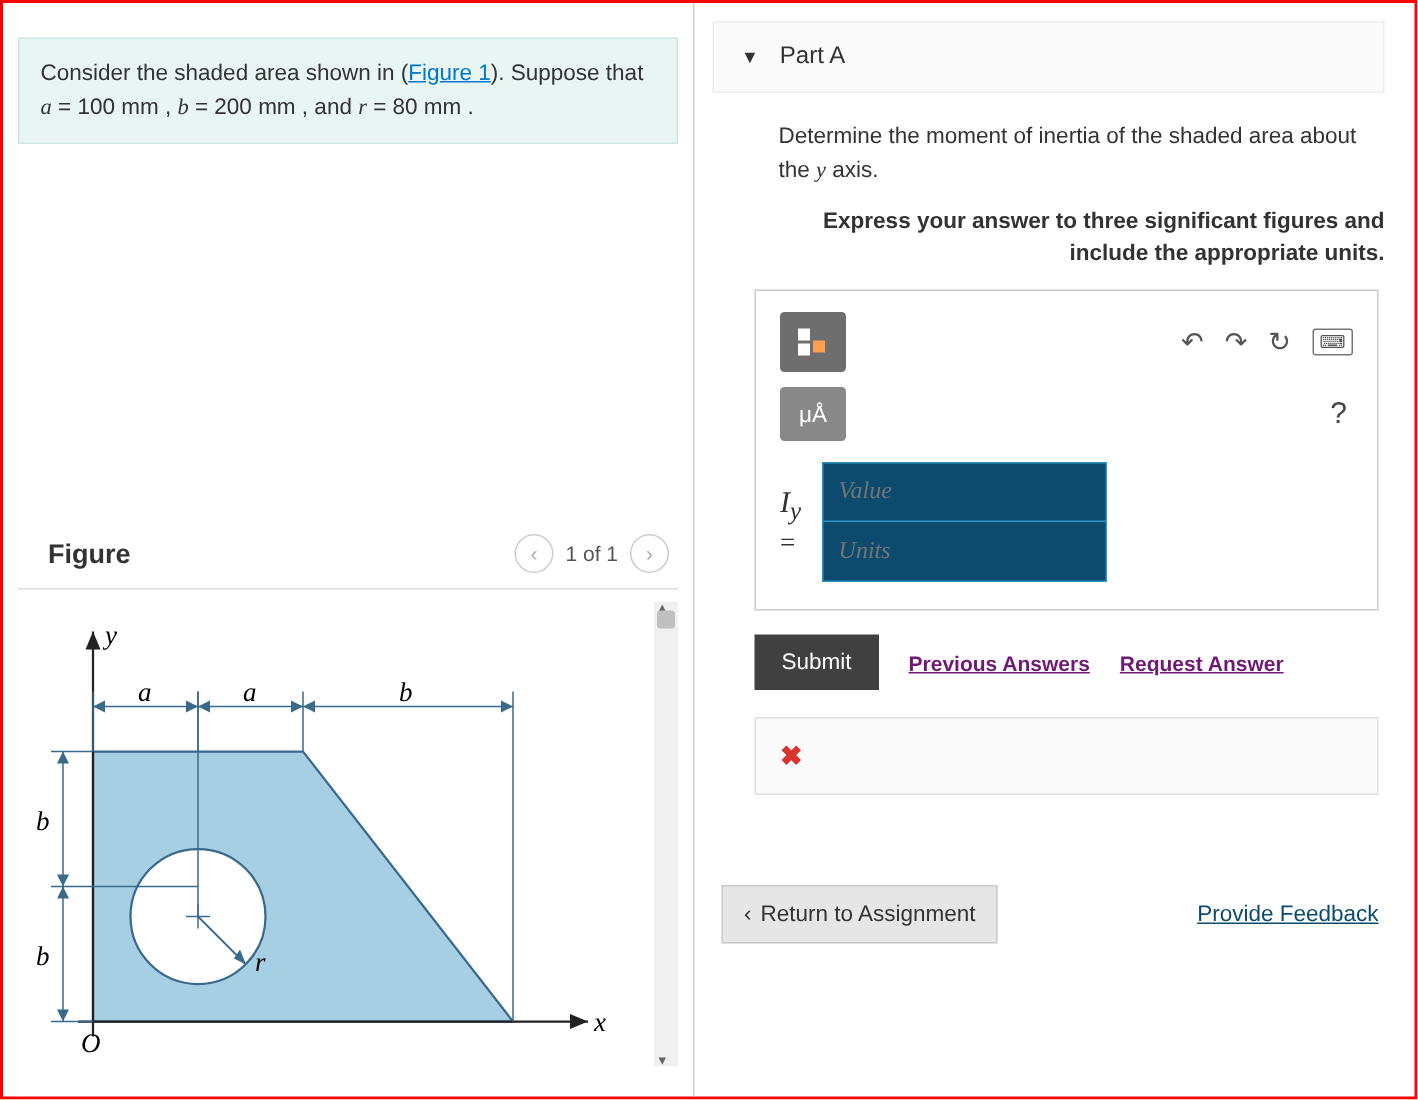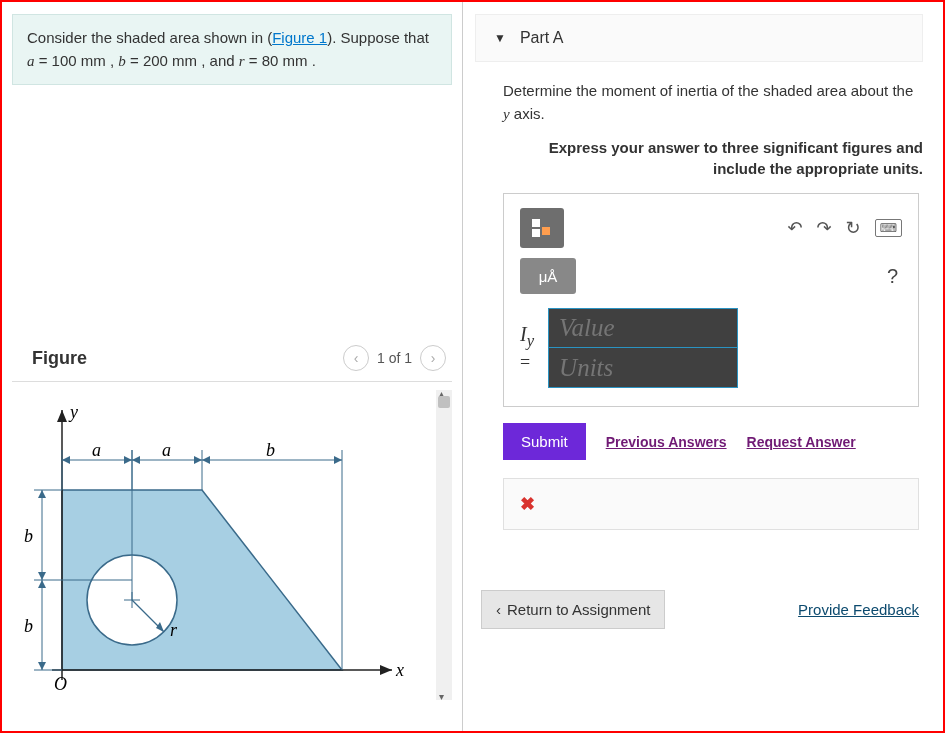--- a/index.html
+++ b/index.html
@@ -1,60 +1,60 @@
 <!DOCTYPE html>
 <html><head>
 <meta charset="utf-8">
 <style>
   * { box-sizing: border-box; margin: 0; padding: 0; }
   body { font-family: Arial, Helvetica, sans-serif; font-size: 14px; color: #333; background: #fff; }
   .frame { width: 945px; height: 733px; border: 2px solid #ff0000; display: flex; position: relative; }
   .left-col { width: 460px; padding: 12px 10px 0 10px; display: flex; flex-direction: column; }
   .right-col { flex: 1; padding: 12px 20px 0 12px; border-left: 1px solid #ccc; }
-  .problem-box { background: #e9f5f3; border: 1px solid #d0e5e2; padding: 12px 14px; font-size: 15px; line-height: 1.5; }
+  .problem-box { background: #e9f5f3; border: 1px solid #d0e5e2; padding: 12px 14px; font-size: 15px; line-height: 1.5; margin-top: 11px; }
   .problem-box a { color: #0077cc; text-decoration: underline; }
   .mathvar { font-style: italic; font-family: 'Times New Roman', serif; }
 
   .figure-header { display: flex; align-items: center; justify-content: space-between; margin-top: 260px; padding: 0 6px 6px 0; margin-left: 20px; }
   .figure-header h3 { font-size: 18px; font-weight: bold; }
   .pager { display: flex; align-items: center; gap: 8px; font-size: 14px; color: #555; }
   .pager-btn { width: 26px; height: 26px; border-radius: 50%; border: 1px solid #ccc; background: #fff; display: flex; align-items: center; justify-content: center; color: #aaa; cursor: pointer; }
   .figure-hr { border: none; border-top: 1px solid #ddd; margin: 4px 0 8px 0; }
 
   .figure-viewport { position: relative; height: 310px; overflow: hidden; }
   .figure-scroll { position: absolute; right: 0; top: 0; width: 16px; height: 100%; background: #f0f0f0; }
   .figure-scroll-thumb { position: absolute; top: 6px; left: 2px; width: 12px; height: 12px; background: #c0c0c0; border-radius: 2px; }
   .figure-scroll::before { content:"▴"; position:absolute; top:-2px; left:3px; font-size:10px; color:#666; }
   .figure-scroll::after { content:"▾"; position:absolute; bottom:-2px; left:3px; font-size:10px; color:#666; }
 
   .part-header { background: #fafafa; border: 1px solid #eee; padding: 14px 18px; display: flex; align-items: center; gap: 14px; margin-bottom: 18px; }
   .part-header .tri { font-size: 12px; }
   .part-header .lbl { font-weight: normal; font-size: 16px; }
 
-  .instr { font-size: 15px; line-height: 1.5; margin: 0 0 12px 28px; }
+  .instr { font-size: 15px; line-height: 1.5; margin: 0 0 12px 44px; }
   .instr2 { font-size: 15px; line-height: 1.4; font-weight: bold; margin: 0 0 14px 28px; text-align: right; }
 
   .answer-box { border: 1px solid #ccc; padding: 14px 16px 18px 16px; margin: 0 4px 16px 28px; background: #fff; }
   .toolbar-row { display: flex; align-items: center; justify-content: space-between; margin-bottom: 10px; }
   .tool-left { display: flex; gap: 6px; }
   .tool-right { display: flex; gap: 14px; align-items: center; color: #555; font-size: 18px; }
   .tool-btn { width: 44px; height: 40px; background: #6e6e6e; color: #fff; border-radius: 3px; display:flex; align-items:center; justify-content:center; font-size: 16px; }
   .toolbar-row2 { display:flex; justify-content:space-between; align-items:center; margin-bottom: 14px;}
-  .mu-btn { width: 56px; height: 36px; background: #888; color: #fff; border-radius:3px; display:flex; align-items:center; justify-content:center; font-size:15px; }
+  .mu-btn { width: 44px; height: 36px; background: #888; color: #fff; border-radius:3px; display:flex; align-items:center; justify-content:center; font-size:15px; }
   .help-q { font-size: 20px; color: #444; padding-right: 4px; }
 
   .value-row { display: flex; align-items: center; gap: 14px; }
   .iy { font-family: 'Times New Roman', serif; font-style: italic; font-size: 20px; text-align:left; line-height:1.1; }
   .iy .eq { font-style: normal; font-size: 18px; }
   .inputs { display:flex; flex-direction:column; }
-  .val-input { width: 190px; height: 40px; border: 1px solid #2a93c2; font-family: 'Times New Roman', serif; font-style: italic; font-size: 25px; color: #bbb; padding: 4px 10px; background:#404040; }
+  .val-input { width: 190px; height: 40px; border: 1px solid #2a93c2; font-family: 'Times New Roman', serif; font-style: italic; font-size: 16px; color: #bbb; padding: 4px 10px; background:#0c4a6e; }
   .val-input + .val-input { border-top: none; }
 
   .submit-row { display:flex; align-items:center; gap: 20px; margin: 0 0 18px 28px; }
-  .submit-btn { background: #6d28d9; color: #fff; border: none; padding: 10px 18px; font-size: 15px; cursor: pointer; }
+  .submit-btn { background: #404040; color: #fff; border: none; padding: 10px 18px; font-size: 15px; cursor: pointer; }
   .link { color: #701a75; text-decoration: underline; font-size: 14px; font-weight: bold; cursor:pointer; }
 
   .feedback-box { border: 1px solid #e0e0e0; background: #fafafa; padding: 14px 16px; margin: 0 4px 60px 28px; display:flex; align-items:flex-start; gap: 10px; }
   .x-icon { color: #d9332e; font-size: 18px; font-weight: bold; }
   .feedback-text { font-weight: bold; font-size: 15px; line-height: 1.4; }
 
   .bottom-row { display:flex; align-items:center; justify-content: space-between; margin: 0 4px 0 6px; }
   .return-btn { background: #e6e6e6; border: 1px solid #ccc; padding: 10px 14px; font-size: 15px; color: #333; cursor:pointer; display:flex; align-items:center; gap:6px; }
   .feedback-link { color: #0c4a6e; text-decoration: underline; font-size: 15px; cursor:pointer; }
 </style>

